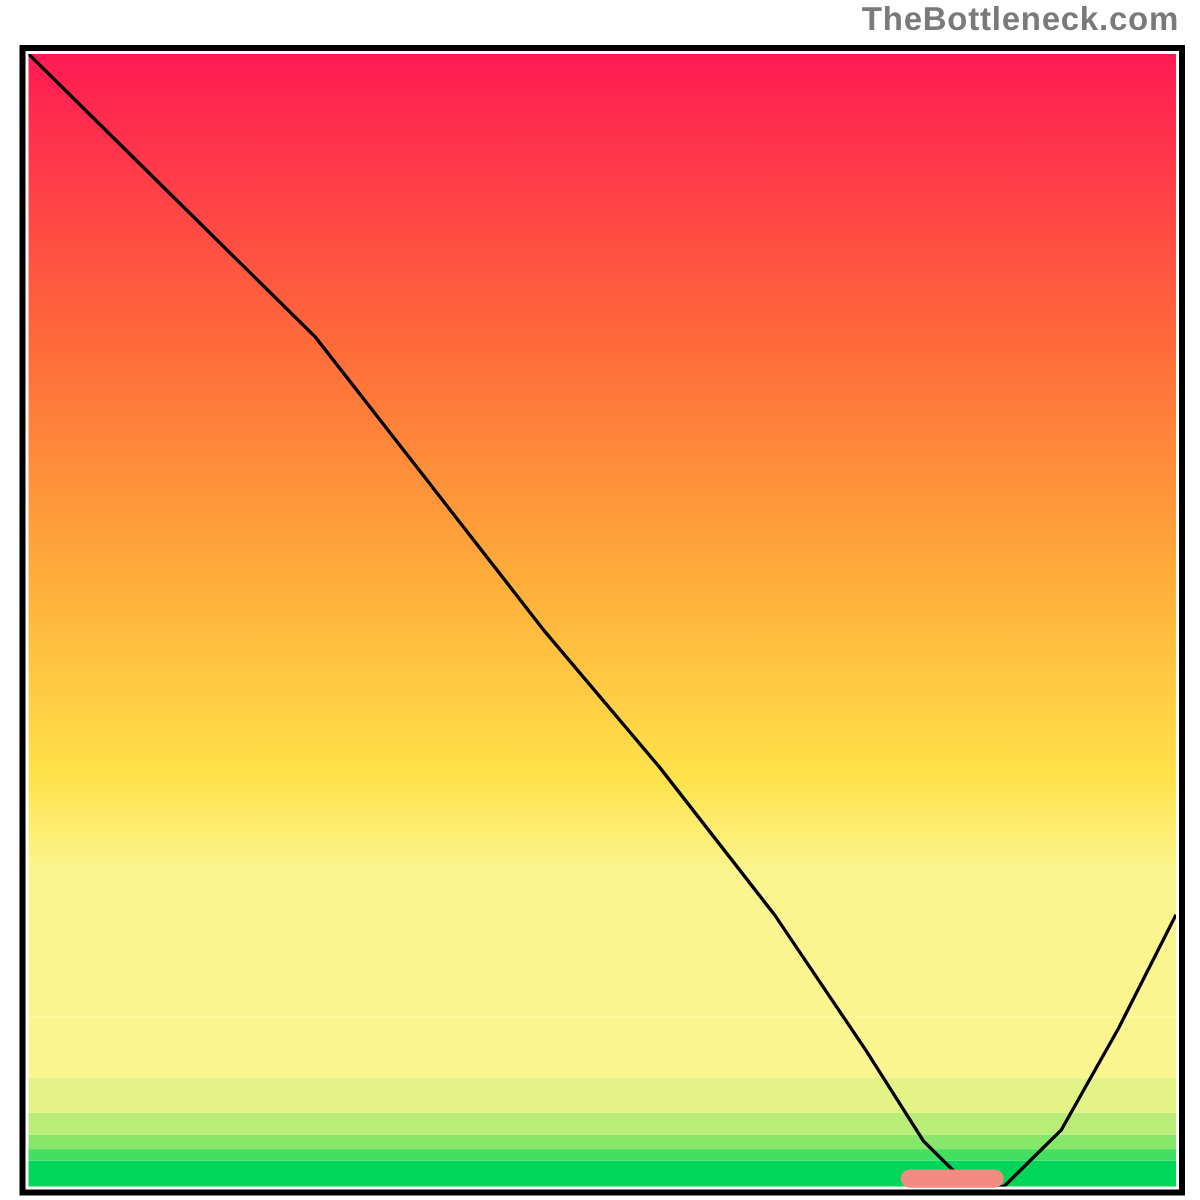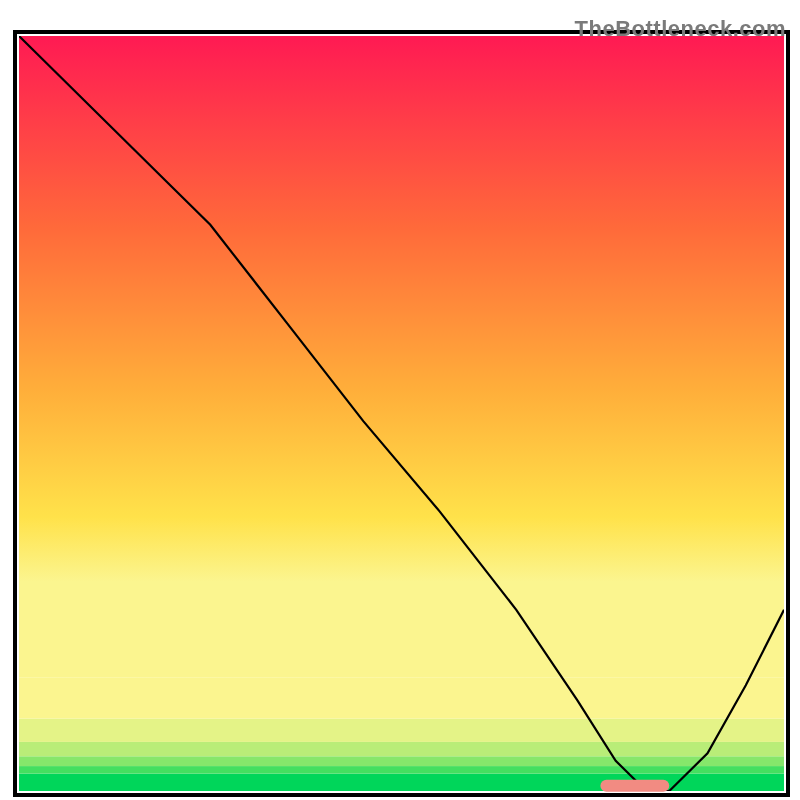--- a/index.html
+++ b/index.html
@@ -11,21 +11,21 @@
     background: #ffffff;
     font-family: Arial, Helvetica, sans-serif;
   }
   .wrap {
     position: relative;
     width: 800px;
     height: 800px;
   }
   .watermark {
     position: absolute;
-    top: 16px;
+    top: 0;
     right: 14px;
     font-size: 22px;
     font-weight: bold;
     color: #7a7a7a;
     letter-spacing: 0.5px;
   }
   svg { display: block; }
 </style>
 </head>
 <body>

